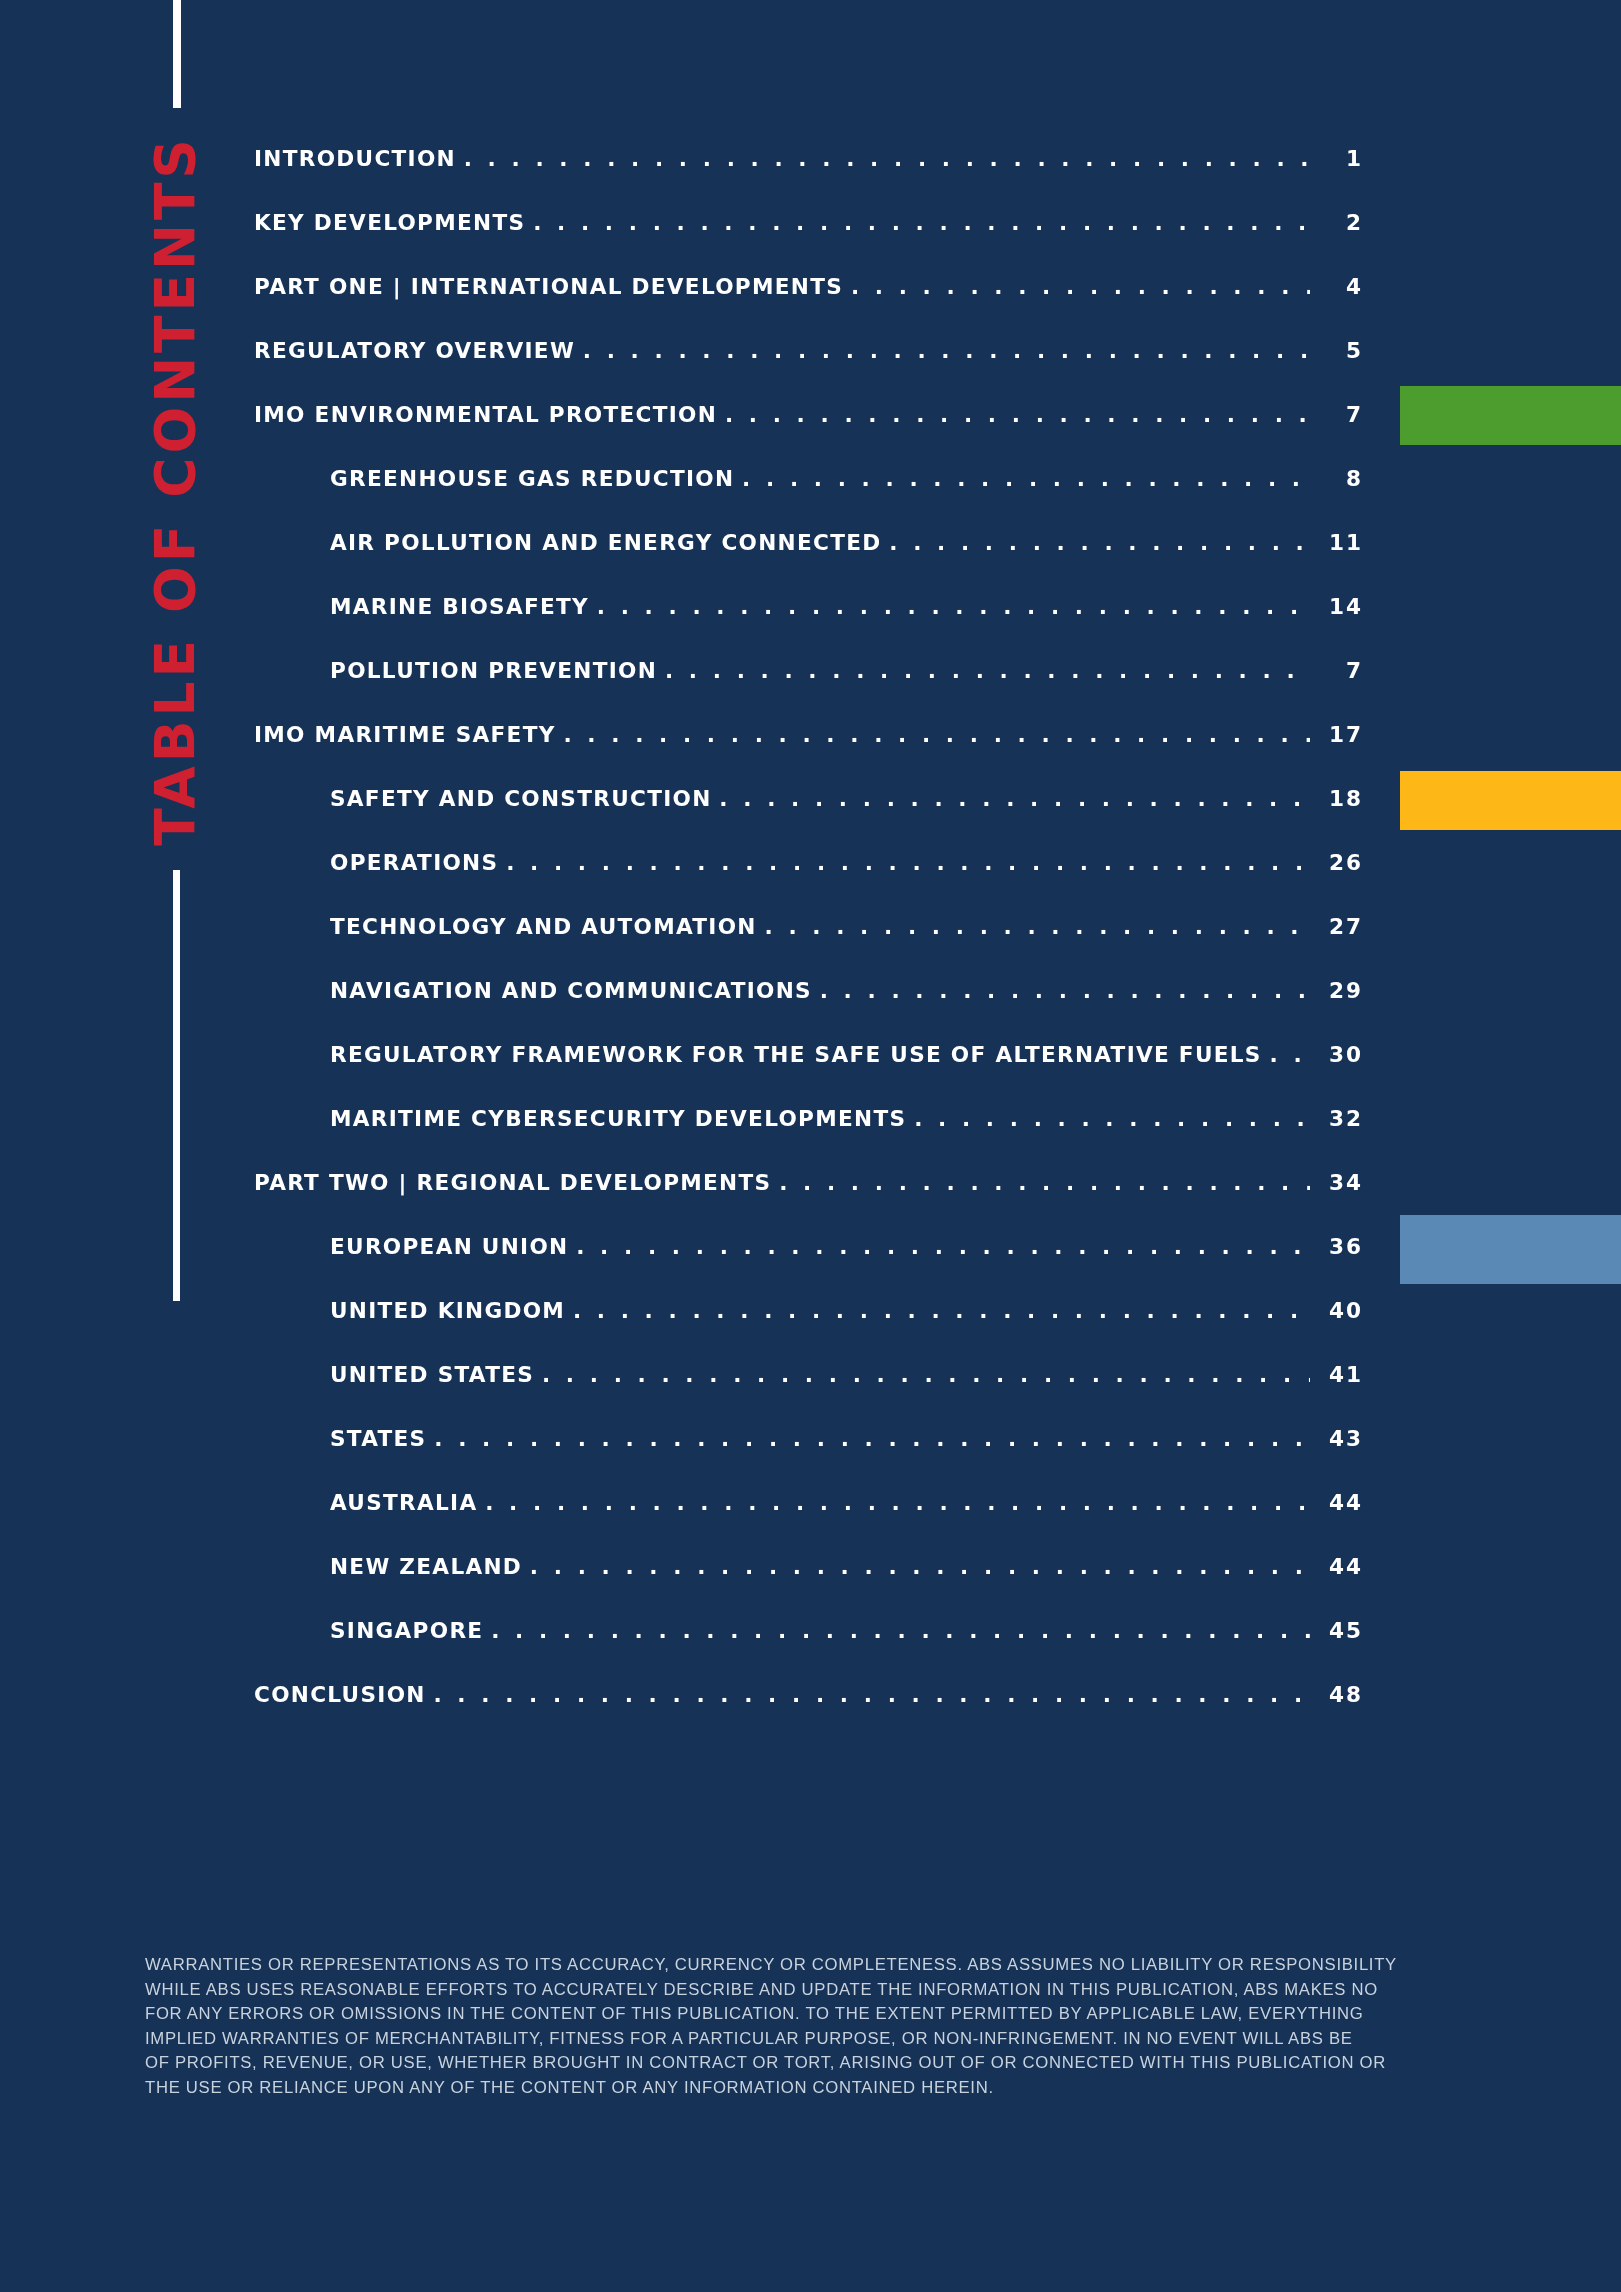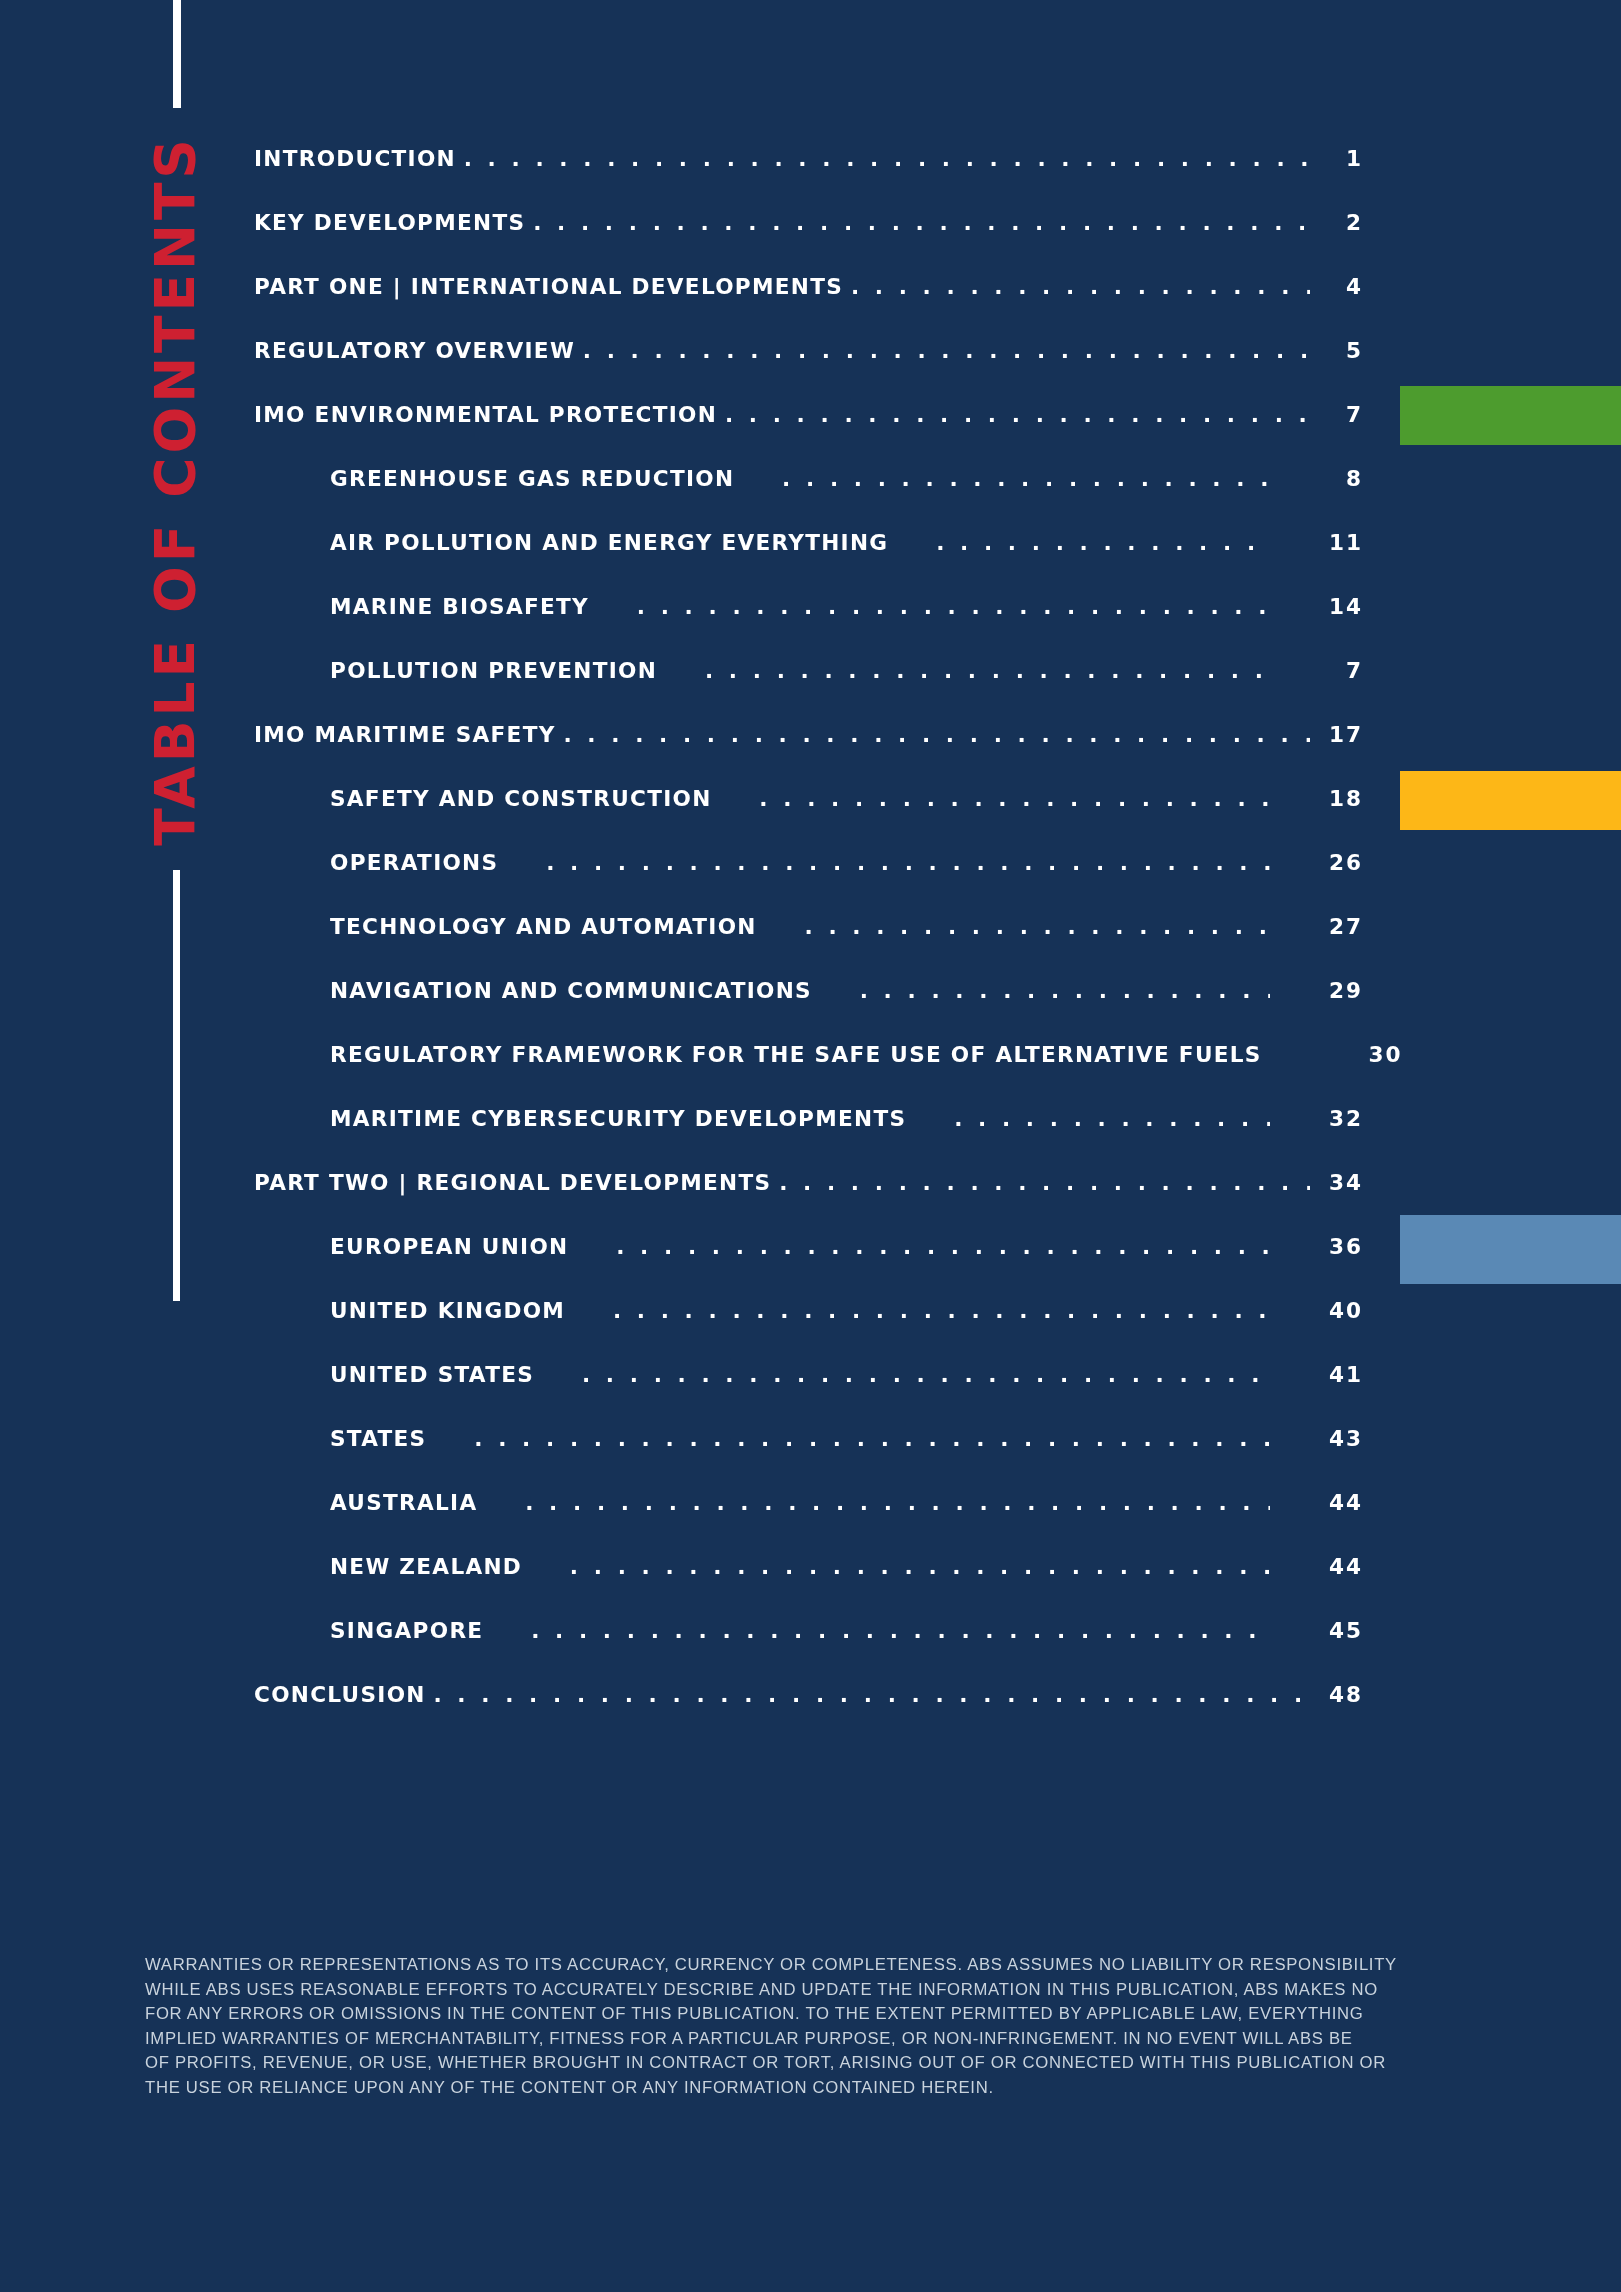--- a/index.html
+++ b/index.html
@@ -25,21 +25,21 @@
     color:var(--red);font-weight:bold;font-size:55px;letter-spacing:3.9px;
     white-space:nowrap;
   }
   
   .toc{
     position:absolute;left:254px;top:126px;width:1109px;
     display:flex;flex-direction:column;
   }
   .toc-row{height:64px;display:flex;align-items:center;}
   .toc-line{flex:1;display:flex;align-items:flex-start;min-width:0;}
-  .toc-row.level-2 .toc-line{padding-left:76px;gap:40px;}
+  .toc-row.level-2 .toc-line{padding-left:76px;}
   .toc-label{
     color:var(--white);font-weight:bold;font-size:21.6px;letter-spacing:1.3px;
     white-space:nowrap;flex:0 0 auto;
   }
   .toc-leader{
     flex:1 1 auto;min-width:0;overflow:hidden;white-space:nowrap;
     color:var(--white);font-weight:bold;font-size:21.6px;letter-spacing:15.7px;
     padding-left:7.8px;
   }
   .toc-page{
@@ -107,21 +107,21 @@
     </div>
     <div class="toc-row level-2">
       <div class="toc-line">
         <span class="toc-label">GREENHOUSE GAS REDUCTION</span>
         <span class="toc-leader">..........................................................................................</span>
         <span class="toc-page">8</span>
       </div>
     </div>
     <div class="toc-row level-2">
       <div class="toc-line">
-        <span class="toc-label">AIR POLLUTION AND ENERGY EVERYTHING</span>
+        <span class="toc-label">AIR POLLUTION AND ENERGY CONNECTED</span>
         <span class="toc-leader">..........................................................................................</span>
         <span class="toc-page">11</span>
       </div>
     </div>
     <div class="toc-row level-2">
       <div class="toc-line">
         <span class="toc-label">MARINE BIOSAFETY</span>
         <span class="toc-leader">..........................................................................................</span>
         <span class="toc-page">14</span>
       </div>

